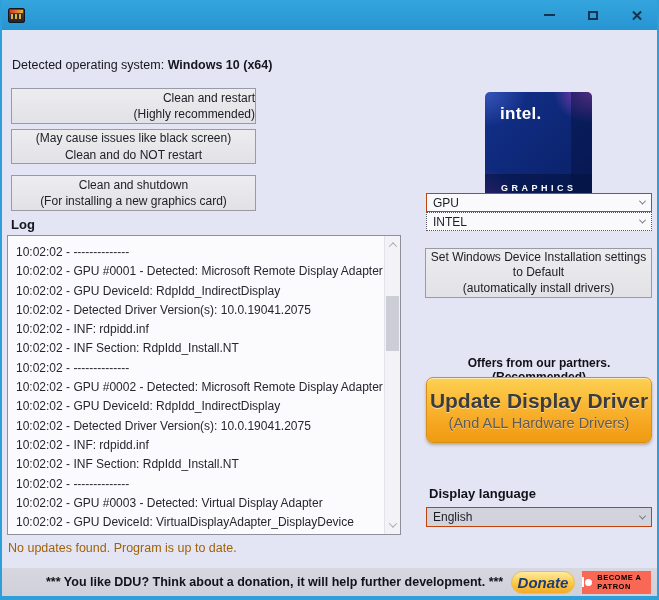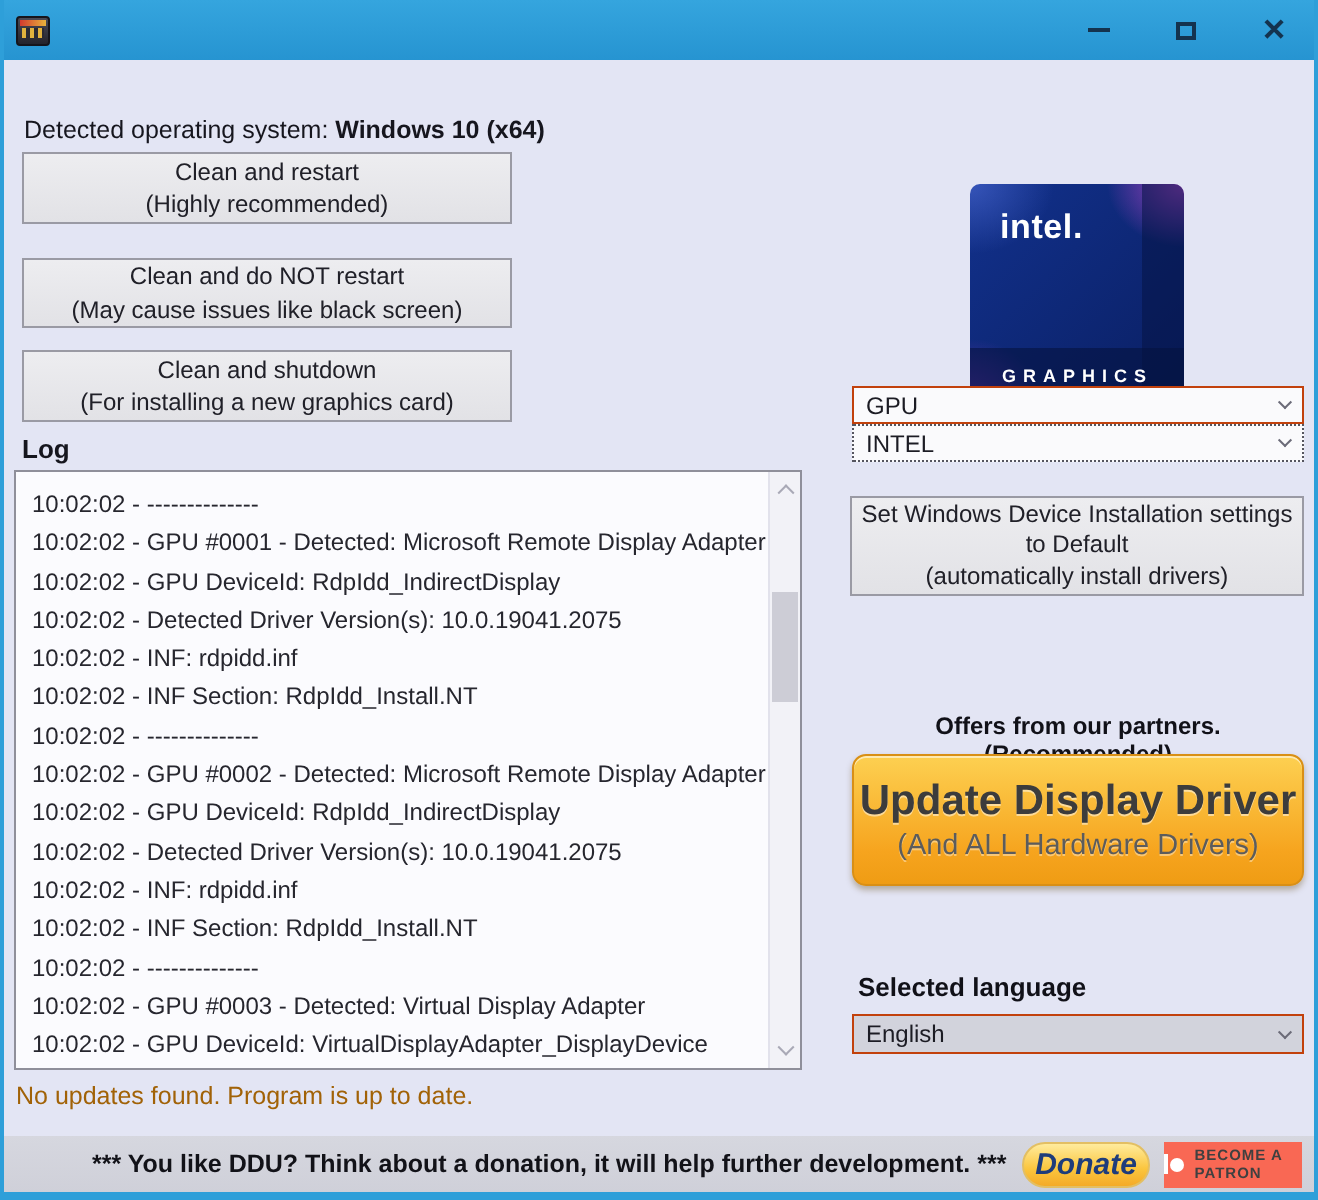--- a/index.html
+++ b/index.html
@@ -139,21 +139,21 @@
   .donate-btn {
     margin-left: 8px; width: 90px; height: 23px; border-radius: 12px;
     background: linear-gradient(#ffeb9c, #fbc53d 60%, #f4aa28);
     border: 1px solid #e3bf63;
     display: flex; align-items: center; justify-content: center;
     font-size: 15px; font-weight: bold; font-style: italic; color: #1e3c7b; cursor: default;
   }
   .patron-btn {
     margin-left: 7px; width: 99px; height: 23px; background: #f96854;
     display: flex; align-items: center; justify-content: center; gap: 5px;
-    color: #404040; cursor: default;
+    color: #000000; cursor: default;
   }
   .patron-icon { display: flex; align-items: center; gap: 1.5px; }
   .patron-bar { width: 2px; height: 10px; background: #fff; display: inline-block; }
   .patron-circle { width: 7px; height: 7px; border-radius: 50%; background: #fff; display: inline-block; }
   .patron-text { font-size: 7.5px; font-weight: bold; letter-spacing: 0.5px; }
 </style>
 </head>
 <body>
 
 <div id="window">
@@ -171,27 +171,27 @@
           <span class="glyph-close">✕</span>
         </div>
     </div>
   </div>
 
 
   <div class="os-line">
     <span>Detected operating system: </span><b>Windows 10 (x64)</b>
   </div>
 
-  <div class="win-button" style="top:76px;height:36px;">
+  <div class="win-button" style="top:88px;height:36px;text-align:right;">
     <span>Clean and restart</span>
     <span>(Highly recommended)</span>
   </div>
   <div class="win-button" style="top:129px;height:35px;">
+    <span>(May cause issues like black screen)</span>
     <span>Clean and do NOT restart</span>
-    <span>(May cause issues like black screen)</span>
   </div>
   <div class="win-button" style="top:175px;height:36px;">
     <span>Clean and shutdown</span>
     <span>(For installing a new graphics card)</span>
   </div>
 
   <div class="log-label">Log</div>
   <div class="log-box">
     <div class="log-lines">
         <div class="log-line">10:02:02 - --------------</div>
@@ -243,21 +243,21 @@
     <span>to Default</span>
     <span>(automatically install drivers)</span>
   </div>
 
   <div class="offers-label">Offers from our partners. (Recommended)</div>
   <div class="update-btn">
     <span class="update-l1">Update Display Driver</span>
     <span class="update-l2">(And ALL Hardware Drivers)</span>
   </div>
 
-  <div class="lang-label">Selected language</div>
+  <div class="lang-label">Display language</div>
   <div class="combo gray" style="top:507px;height:20px;">
     <span>English</span>
     <span class="chev d"></span>
   </div>
 
   <div class="donate-bar">
     <span class="donate-msg">*** You like DDU? Think about a donation, it will help further development. ***</span>
     <div class="donate-btn">Donate</div>
     <div class="patron-btn">
       <span class="patron-icon">

